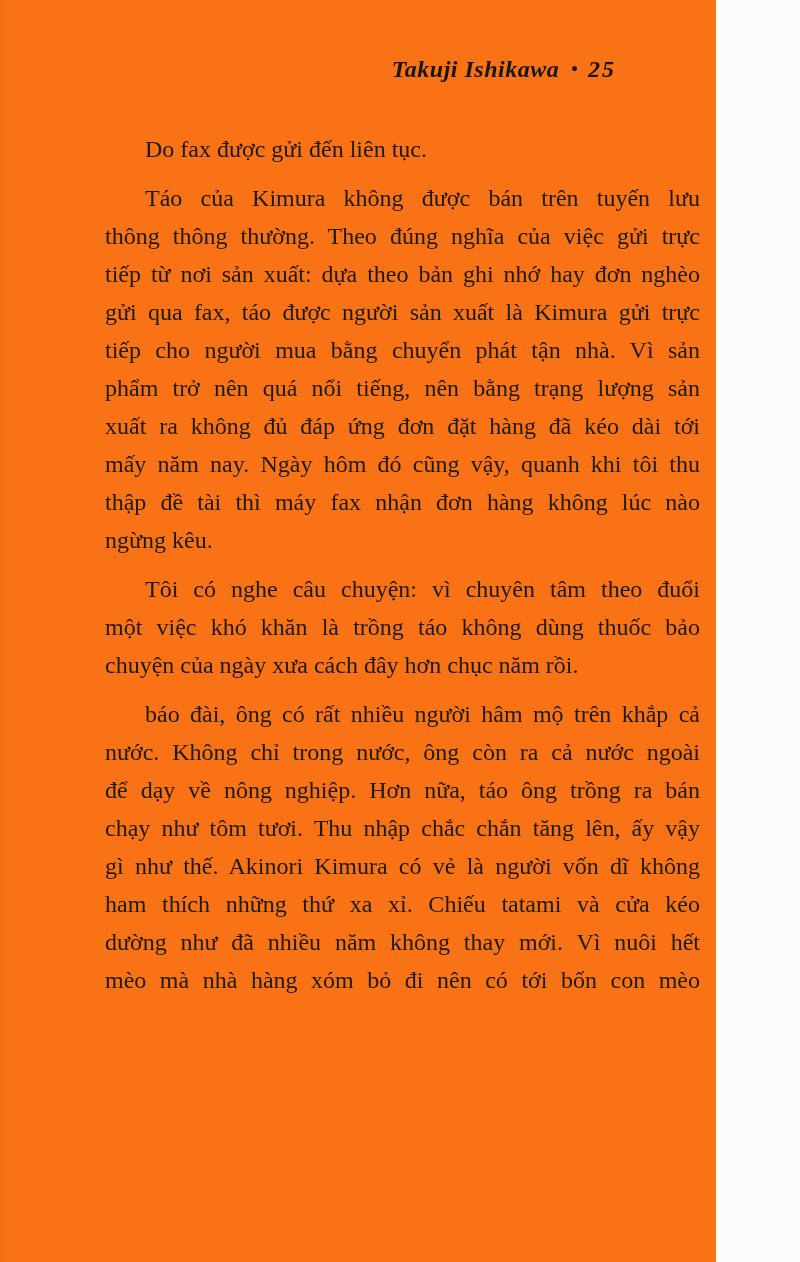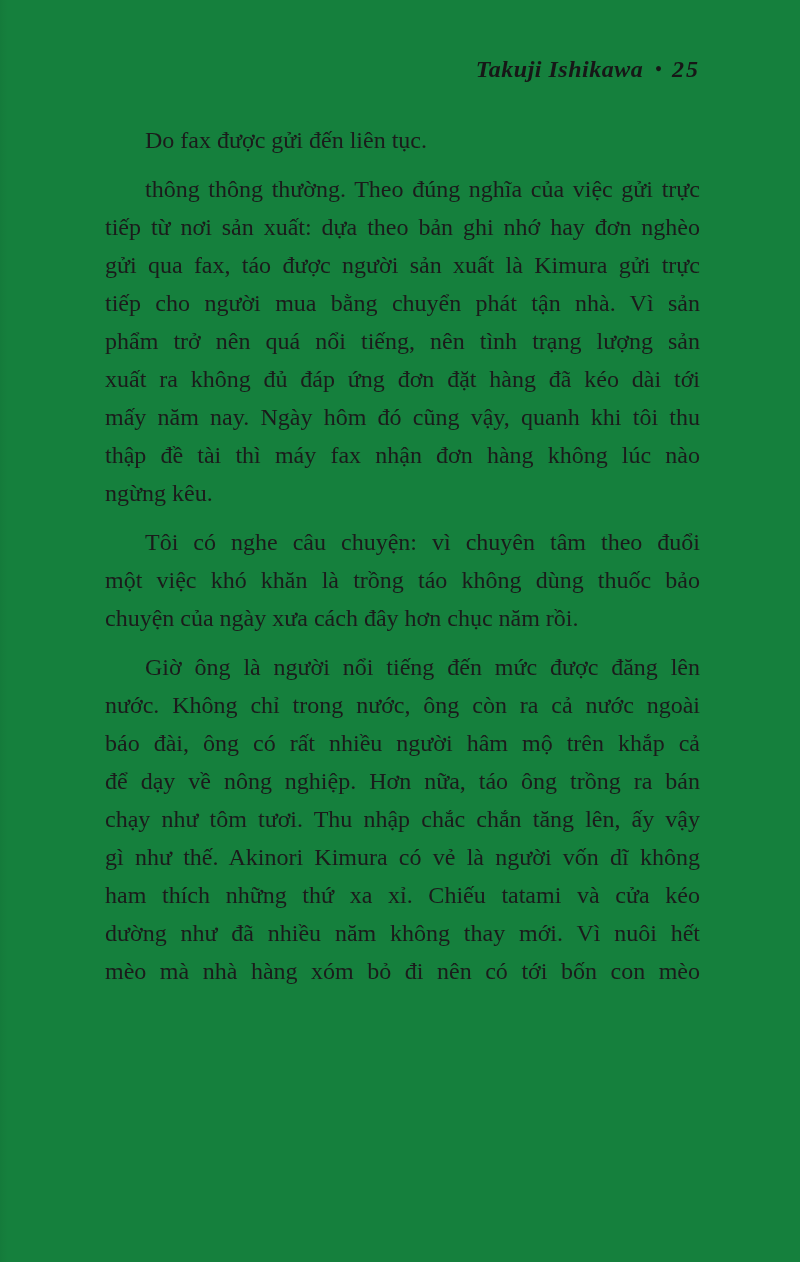--- a/index.html
+++ b/index.html
@@ -2,23 +2,23 @@
 <html><head>
 <meta charset="utf-8">
 <style>
   html, body {
     margin: 0;
     padding: 0;
     background: #fcfcfa;
   }
   .page {
     position: relative;
-    width: 800px;
+    width: 716px;
     height: 1262px;
-    background: #15803d;
+    background: #f97316;
     overflow: hidden;
     color: #1b1b1b;
     font-family: "Liberation Serif", serif;
     text-decoration: underline;
   }
   
   .page::before {
     content: "";
     position: absolute;
     left: 0; top: 0; bottom: 0;
@@ -48,21 +48,21 @@
   }
   .body-text {
     position: absolute;
     top: 121px;
     left: 105px;
     width: 595px;
     font-size: 24px;
     line-height: 38px;
   }
   .para {
-    margin: 0 0 11px 0;
+    margin: 9px 0 11px 0;
   }
   .line {
     text-align: justify;
     text-align-last: justify;
     height: 38px;
     overflow: visible;
     white-space: nowrap;
   }
   .line.lastline {
     text-align-last: left;
@@ -78,39 +78,39 @@
 
   <div class="running-head">
     <span>Takuji Ishikawa</span><span class="sep">•</span><span class="pagenum">25</span>
   </div>
 
   <main class="body-text" id="body-text">
       <div class="para">
         <div class="line lastline">Do fax được gửi đến liên tục.</div>
       </div>
       <div class="para">
+        <div class="line">Táo của Kimura không được bán trên tuyến lưu</div>
         <div class="line">thông thông thường. Theo đúng nghĩa của việc gửi trực</div>
         <div class="line">tiếp từ nơi sản xuất: dựa theo bản ghi nhớ hay đơn nghèo</div>
         <div class="line">gửi qua fax, táo được người sản xuất là Kimura gửi trực</div>
         <div class="line">tiếp cho người mua bằng chuyển phát tận nhà. Vì sản</div>
-        <div class="line">phẩm trở nên quá nổi tiếng, nên tình trạng lượng sản</div>
+        <div class="line">phẩm trở nên quá nổi tiếng, nên bằng trạng lượng sản</div>
         <div class="line">xuất ra không đủ đáp ứng đơn đặt hàng đã kéo dài tới</div>
         <div class="line">mấy năm nay. Ngày hôm đó cũng vậy, quanh khi tôi thu</div>
         <div class="line">thập đề tài thì máy fax nhận đơn hàng không lúc nào</div>
         <div class="line lastline">ngừng kêu.</div>
       </div>
       <div class="para">
         <div class="line">Tôi có nghe câu chuyện: vì chuyên tâm theo đuổi</div>
         <div class="line">một việc khó khăn là trồng táo không dùng thuốc bảo</div>
         <div class="line lastline">chuyện của ngày xưa cách đây hơn chục năm rồi.</div>
       </div>
       <div class="para">
-        <div class="line">Giờ ông là người nổi tiếng đến mức được đăng lên</div>
+        <div class="line">báo đài, ông có rất nhiều người hâm mộ trên khắp cả</div>
         <div class="line">nước. Không chỉ trong nước, ông còn ra cả nước ngoài</div>
-        <div class="line">báo đài, ông có rất nhiều người hâm mộ trên khắp cả</div>
         <div class="line">để dạy về nông nghiệp. Hơn nữa, táo ông trồng ra bán</div>
         <div class="line">chạy như tôm tươi. Thu nhập chắc chắn tăng lên, ấy vậy</div>
         <div class="line">gì như thế. Akinori Kimura có vẻ là người vốn dĩ không</div>
         <div class="line">ham thích những thứ xa xỉ. Chiếu tatami và cửa kéo</div>
         <div class="line">dường như đã nhiều năm không thay mới. Vì nuôi hết</div>
         <div class="line">mèo mà nhà hàng xóm bỏ đi nên có tới bốn con mèo</div>
       </div>
     </main>
 
 </div>

